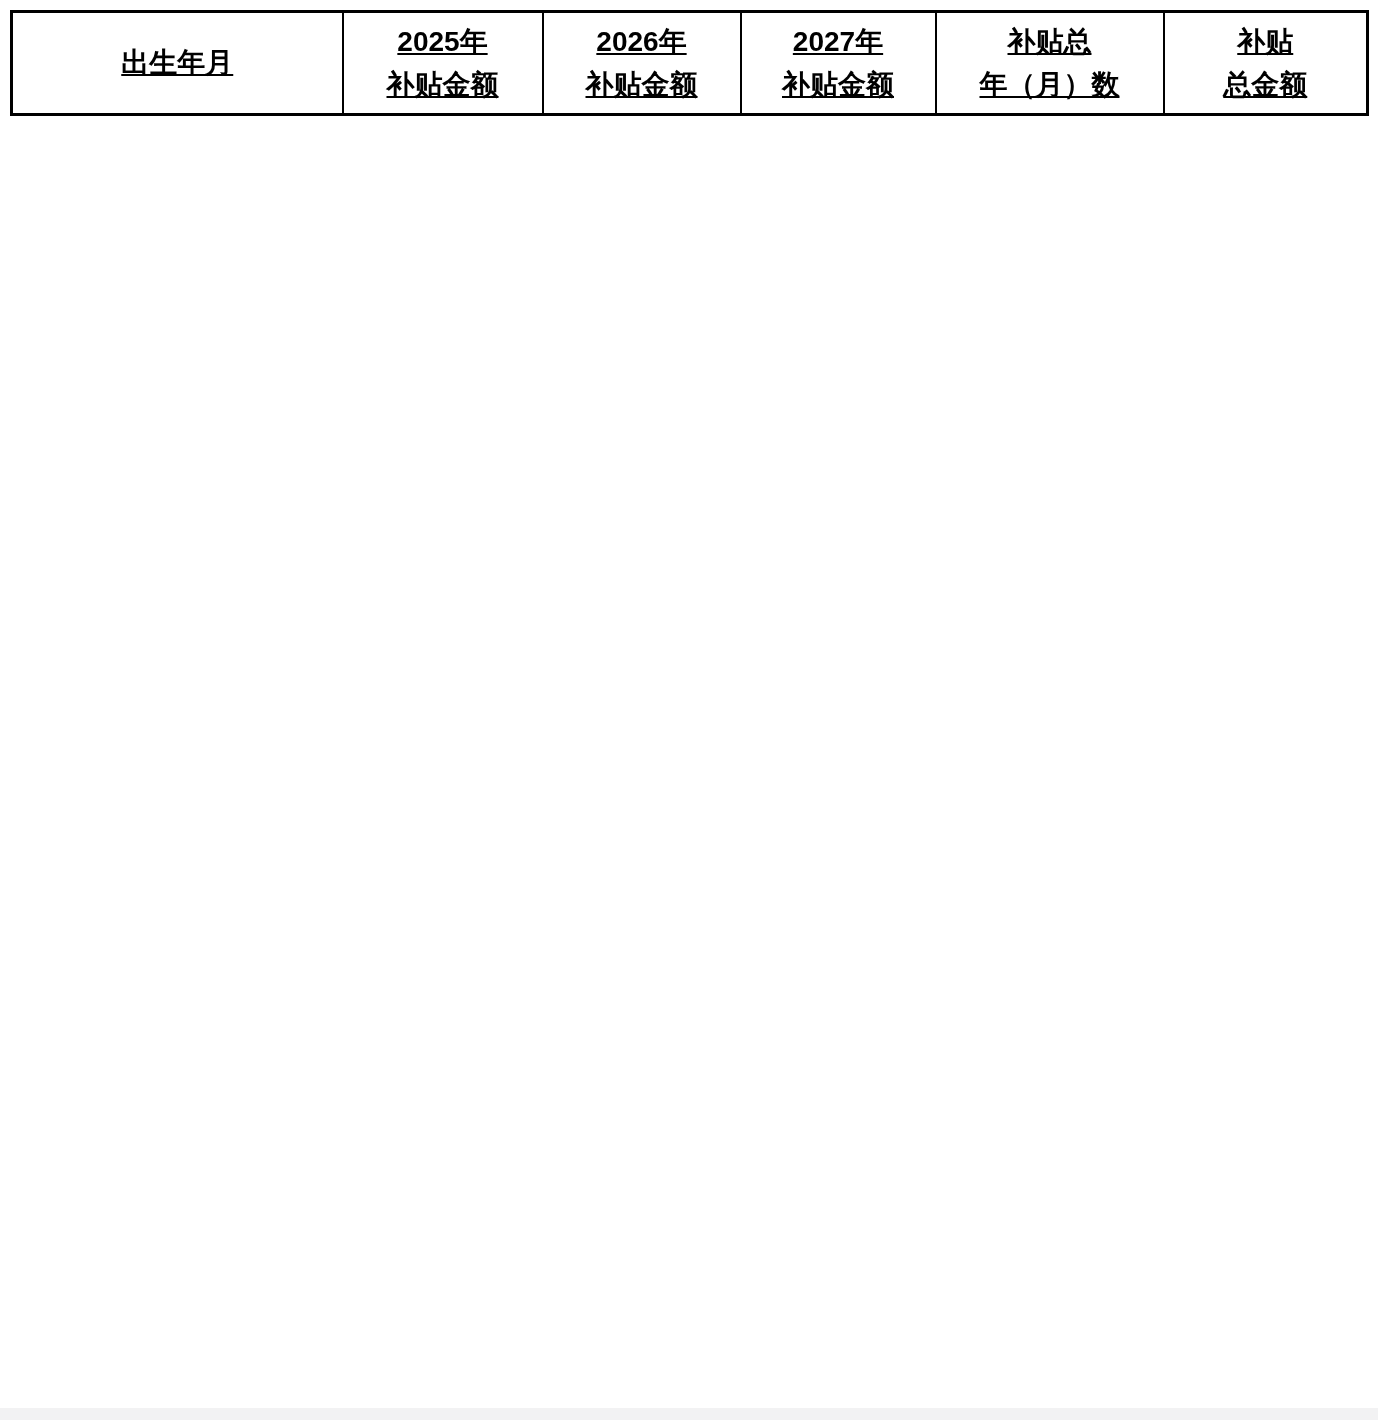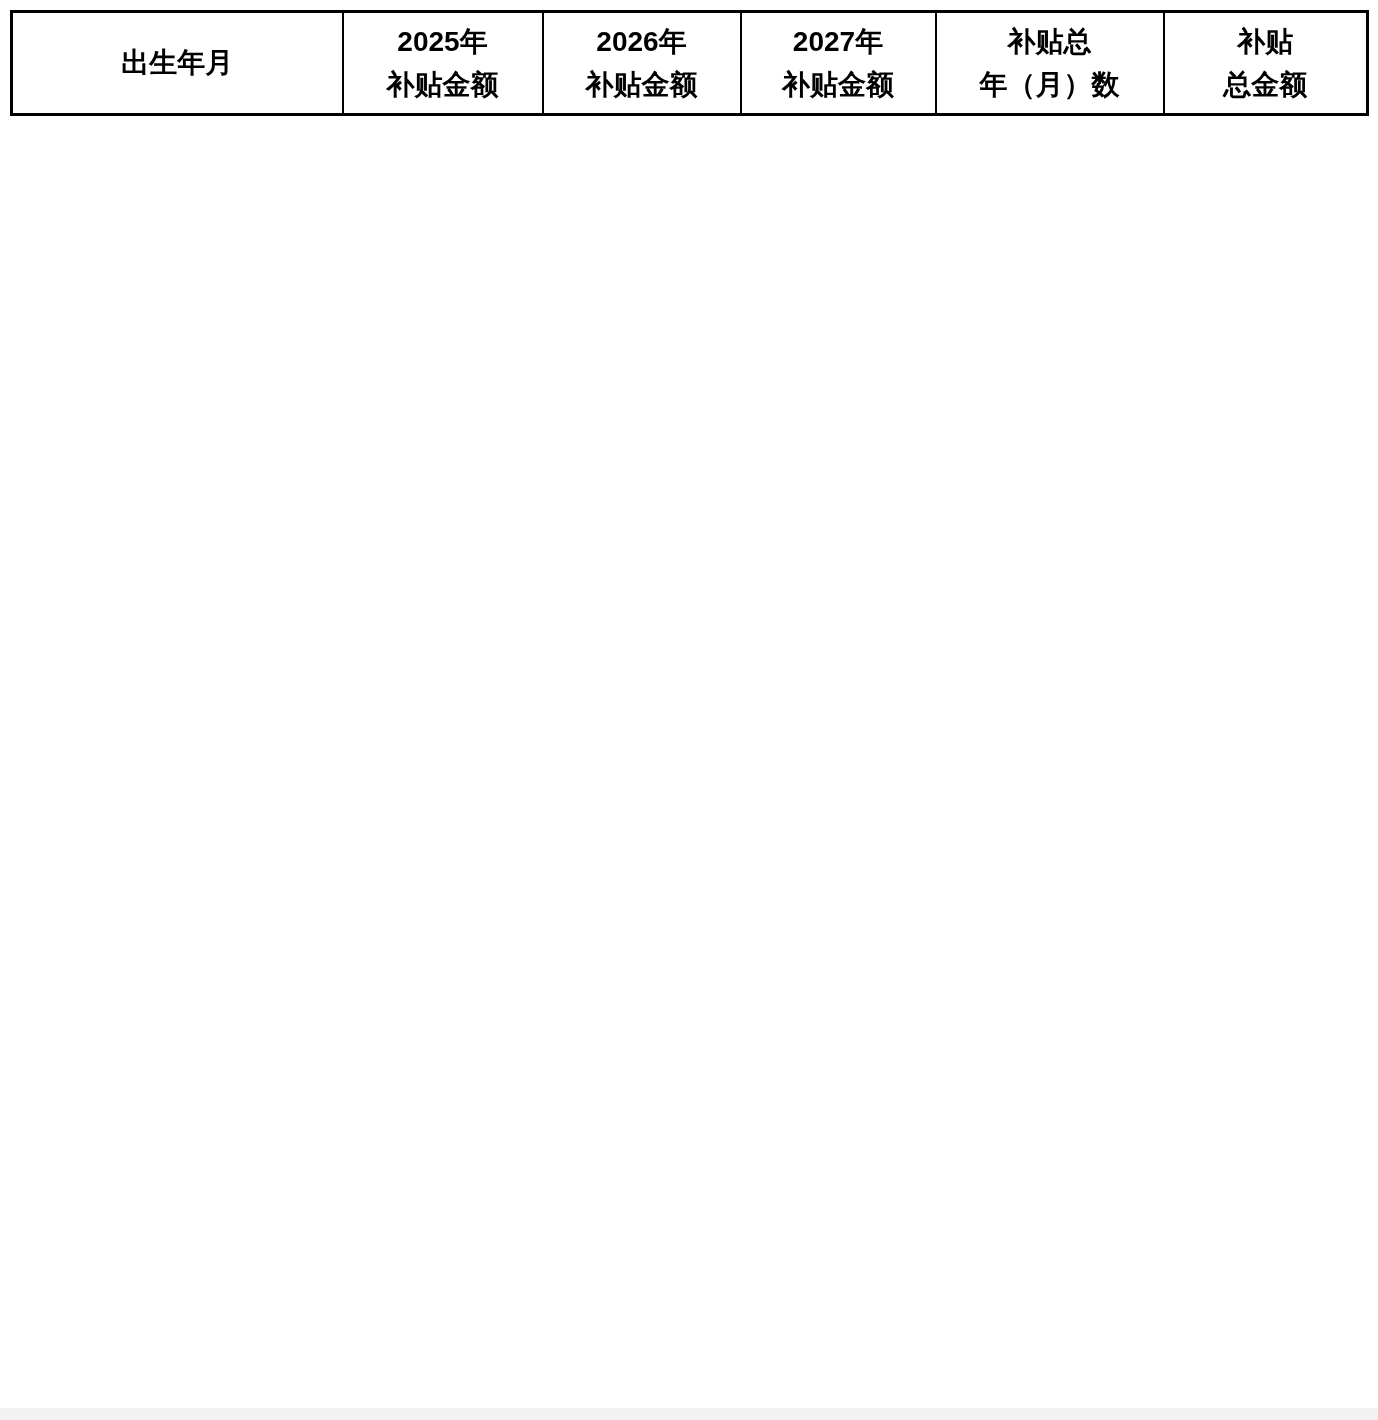--- a/index.html
+++ b/index.html
@@ -29,20 +29,21 @@
     text-align: center;
     vertical-align: middle;
     padding: 0;
     font-size: 28px;
     line-height: 1.2;
     overflow: hidden;
     white-space: nowrap;
   }
   table.subsidy {
     border: 3px solid #000000;
+    text-decoration: underline;
   }
   thead th {
     height: 100px;
     font-weight: 700;
     border-bottom-width: 3px;
   }
   thead th .hline {
     display: block;
     line-height: 1.55;
   }

